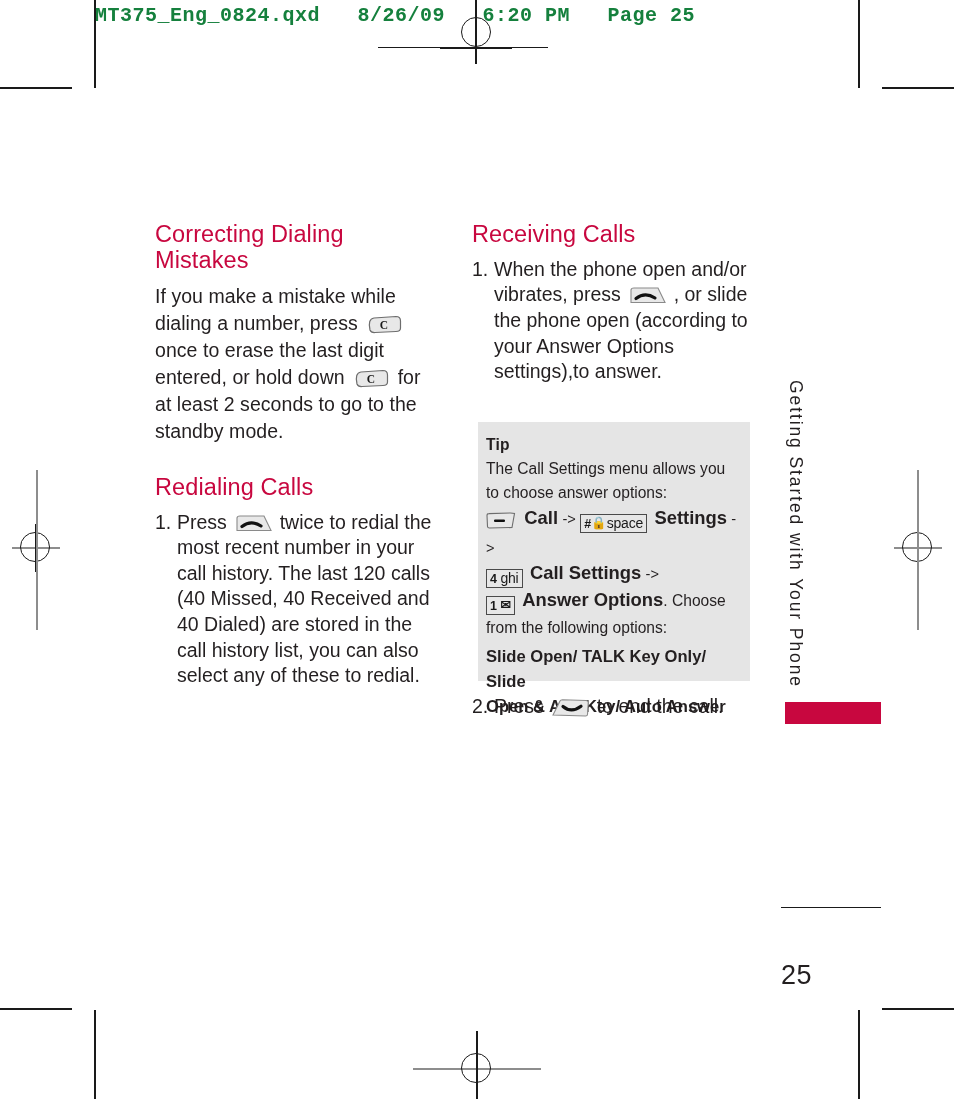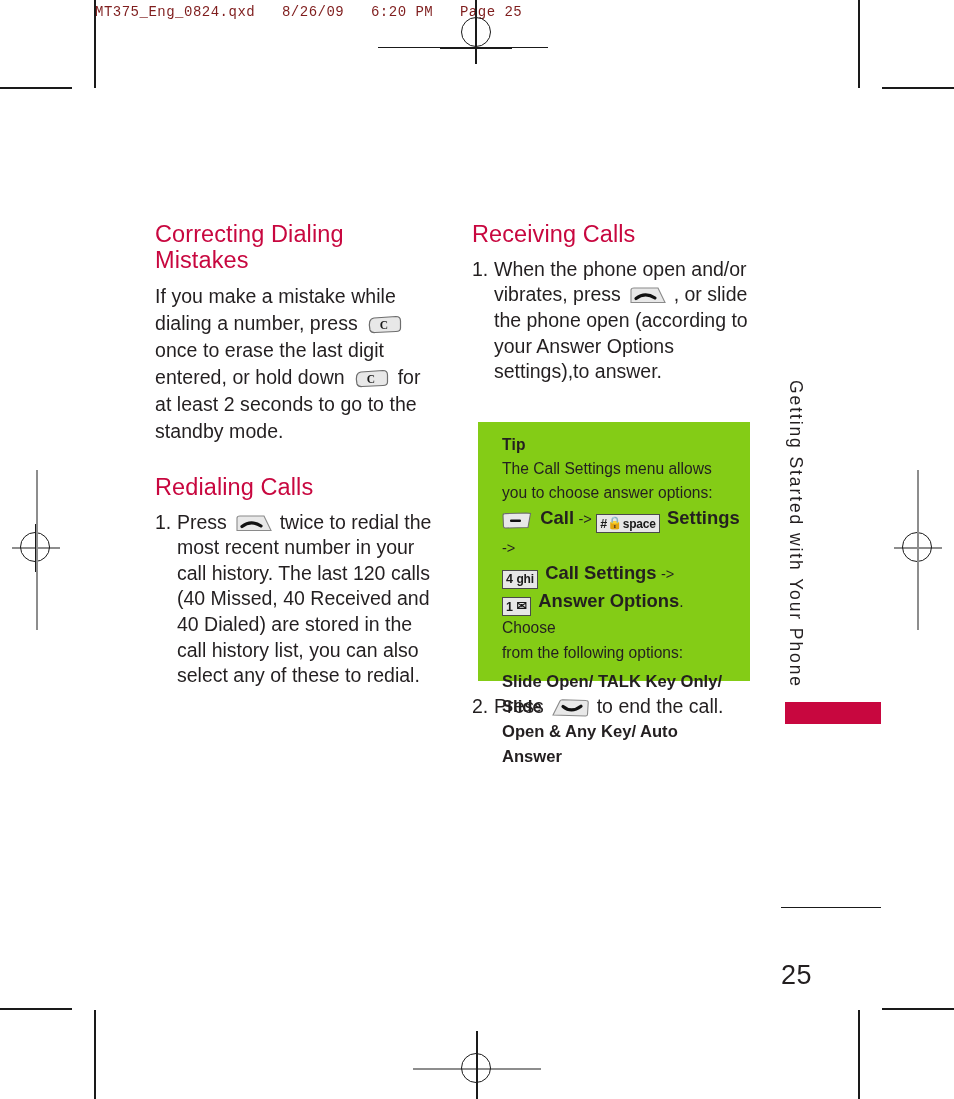--- a/index.html
+++ b/index.html
@@ -18,21 +18,21 @@
   .reg{position:absolute;width:48px;height:48px;}
   .reg .circ{position:absolute;left:8px;top:8px;width:30px;height:30px;
     border:1.4px solid #1a1a1a;border-radius:50%;box-sizing:border-box;}
   .reg .vline{position:absolute;left:23.2px;top:0;width:1.4px;height:48px;background:#1a1a1a;}
   .reg .hline{position:absolute;left:0;top:23.2px;width:48px;height:1.4px;background:#8d8d8d;}
 
   
   .slug{
     position:absolute;left:95px;top:4px;
     font-family:"Liberation Mono", monospace;
-    font-size:14px;letter-spacing:.5px;font-weight:400;color:#7f1d1d;
+    font-size:20px;letter-spacing:.5px;font-weight:700;color:#15803d;
     white-space:pre;
   }
   .slug-rule{position:absolute;background:#1a1a1a;height:1.4px;}
   .slug-reg{position:absolute;left:452px;top:8px;width:48px;height:48px;}
   .slug-reg .c2{position:absolute;left:9px;top:9px;width:30px;height:30px;border:1.4px solid #1a1a1a;border-radius:50%;box-sizing:border-box;}
   .slug-reg .v2{position:absolute;left:23.3px;top:-8px;width:1.4px;height:64px;background:#1a1a1a;}
   .slug-reg .h2{position:absolute;left:-12px;top:40px;width:72px;height:1.4px;background:#1a1a1a;}
 
   
   .page{position:absolute;left:0;top:0;width:954px;height:1099px;}
@@ -70,39 +70,39 @@
   .key svg{display:block;}
 
   .keysm{
     display:inline-block;vertical-align:-5px;position:relative;
     margin:0 4px 0 0;
   }
 
   
   .tip{
     position:absolute;left:478px;top:422px;width:272px;height:259px;
-    background:#84cc16;
-    box-sizing:border-box;padding:11px 10px 0 24px;
+    background:#e5e5e5;
+    box-sizing:border-box;padding:11px 10px 0 8px;
   }
   .tip-title{
     margin:0 0 5px 0;font-size:17px;font-weight:700;color:#c8073f;letter-spacing:.2px;
   }
   .tip p{margin:0;font-size:15.6px;line-height:23.8px;color:#231f20;}
   .tip .big{font-size:18.4px;font-weight:700;}
   .tip .arrow{font-size:14.6px;font-weight:400;}
   .tip .boldopt{font-size:16.6px;font-weight:700;line-height:25px;display:block;}
 
   
   .kp{
     display:inline-block;vertical-align:-4px;
     border:1.1px solid #4a4a4a;background:#e7e7e7;
     height:17px;line-height:17px;padding:0 3px;margin:0 3px 0 0;
     font-size:12.5px;font-weight:700;color:#1a1a1a;white-space:nowrap;
   }
-  .kp .sub{font-size:12px;font-weight:700;letter-spacing:-.2px;}
+  .kp .sub{font-size:14px;font-weight:400;letter-spacing:-.2px;}
   .kp .lockglyph{display:inline-block;vertical-align:1px;}
 
   
   .sidetab{
     position:absolute;left:786px;top:380px;
     width:24px;height:330px;
   }
   .sidetab span{
     display:block;white-space:nowrap;
     font-size:17.5px;letter-spacing:1.9px;color:#231f20;

